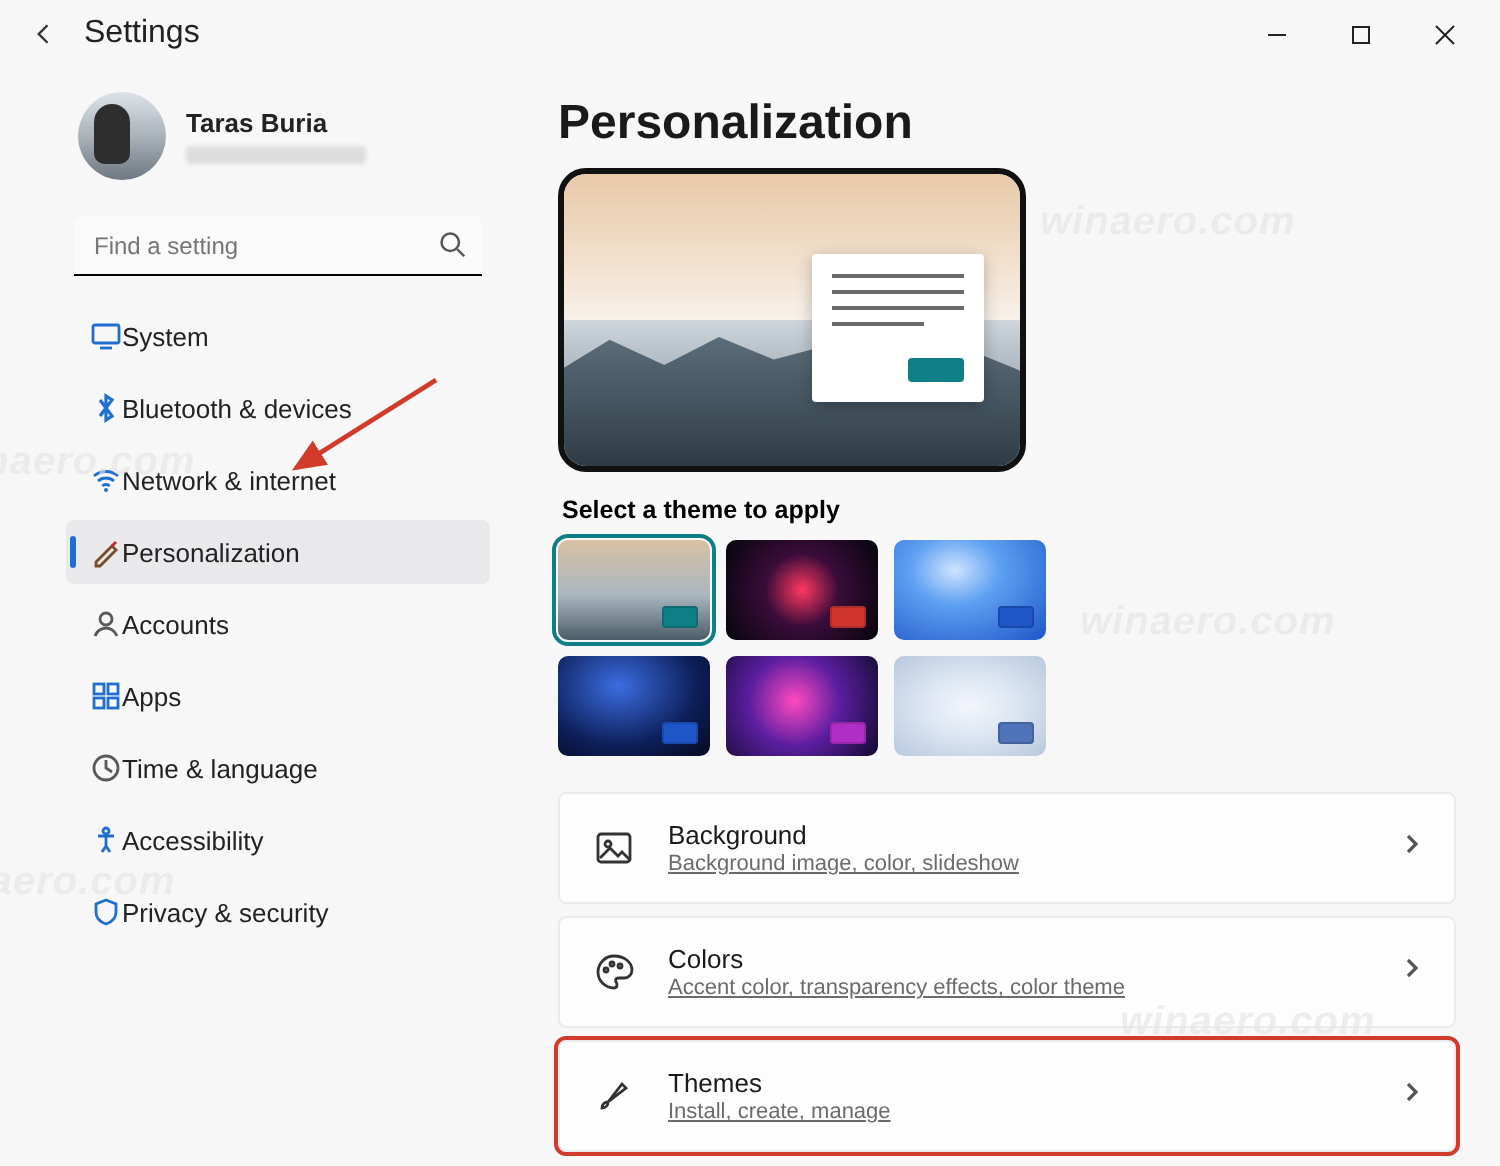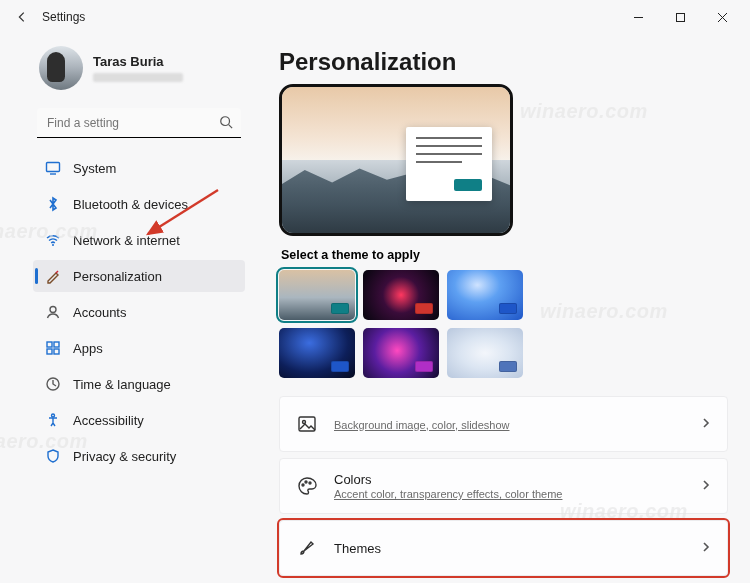--- a/index.html
+++ b/index.html
@@ -1,38 +1,38 @@
 <!DOCTYPE html>
 <html><head>
 <meta charset="utf-8">
 <style>
   * { box-sizing: border-box; margin: 0; padding: 0; font-family: "Segoe UI", sans-serif; }
   body { width: 750px; height: 583px; background: #f7f7f8; overflow: hidden; position: relative; }
 
   .titlebar { height: 34px; display: flex; align-items: center; padding: 0 8px; }
   .titlebar .back { width: 28px; height: 28px; display:flex; align-items:center; justify-content:center; color:#333; border-radius:4px; }
-  .titlebar .title { font-size: 12px; margin-left: 6px; color:#222; }
+  .titlebar .title { font-size: 16px; margin-left: 6px; color:#222; }
   .winbtns { margin-left: auto; display: flex; gap: 2px; }
   .winbtn { width: 40px; height: 28px; display:flex; align-items:center; justify-content:center; color:#222; }
   .winbtn svg { width:11px; height:11px; }
 
   .body { display: flex; height: calc(583px - 34px); margin-left: 19px; }
 
   .sidebar { width: 236px; padding: 8px 10px 8px 14px; display:flex; flex-direction:column; gap:4px; }
   .user { display:flex; align-items:center; gap:10px; padding: 4px 4px 10px 6px; }
   .avatar { width: 44px; height: 44px; border-radius: 50%; background: linear-gradient(180deg,#dde3e8 0%,#aab2ba 50%,#6e7880 100%); position:relative; overflow:hidden; }
   .avatar::after { content:""; position:absolute; left:8px; top:6px; width:18px; height:30px; background:#2e2e2e; border-radius:10px 10px 6px 6px; }
   .user .name { font-size: 13px; font-weight: 600; color:#222; }
   .user .sub { width: 90px; height: 9px; background:#ddd; border-radius:2px; margin-top:4px; filter: blur(1px); }
 
   .search { position:relative; margin: 4px 4px 10px 4px; }
   .search input { width:100%; height:30px; border:none; border-bottom:1px solid #000000; background:#fafafa; border-radius:4px 4px 0 0; padding:0 30px 0 10px; font-size:12px; color:#333; outline:none; }
   .search .sicon { position:absolute; right:8px; top:7px; color:#555; }
 
-  .navitem { display:flex; align-items:center; gap:12px; height:32px; padding:0 10px 0 12px; font-size:13px; color:#222; border-radius:4px; position:relative; }
+  .navitem { display:flex; align-items:center; height:32px; padding:0 10px 0 12px; font-size:13px; color:#222; border-radius:4px; position:relative; }
   .navitem.active { background:#e9e9ec; }
   .navitem.active::before { content:""; position:absolute; left:2px; top:8px; bottom:8px; width:3px; background:#1f6fd0; border-radius:2px; }
   .navicon { width:16px; height:16px; display:flex; align-items:center; justify-content:center; }
   .navicon svg { width:16px; height:16px; }
 
   .main { flex:1; padding: 4px 22px 0 24px; overflow:hidden; }
   h1 { font-size: 24px; font-weight: 600; color:#1a1a1a; margin: 10px 0 8px 0; }
 
   .preview { width: 234px; height: 152px; border: 3px solid #111; border-radius: 14px; overflow:hidden; position:relative; background:#cfd6dc; }
   .sky { position:absolute; inset:0; background: linear-gradient(180deg,#e8c9a8 0%, #f4e4d4 35%, #f7f1ea 50%, #cfd6dc 50%, #a6b2bb 70%, #8c99a3 100%); }
@@ -249,20 +249,21 @@
     <div class="cards">
       <div class="card">
         <span class="cicon">
             <svg viewBox="0 0 20 20" fill="none" stroke="currentColor" stroke-width="1.4">
               <rect x="2" y="3" width="16" height="14" rx="1.5"></rect>
               <circle cx="7" cy="8" r="1.5"></circle>
               <path d="M3 15l5-5 4 4 2-2 4 4"></path>
             </svg>
           </span>
         <div class="ctexts">
+          <div class="ctitle">Background</div>
           <div class="csub">Background image, color, slideshow</div>
         </div>
         <span class="chev"><svg width="10" height="12" viewBox="0 0 10 12" fill="none" stroke="currentColor" stroke-width="1.6">
               <path d="M3 2l4 4-4 4"></path>
             </svg></span>
       </div>
 
       <div class="card">
         <span class="cicon">
             <svg viewBox="0 0 20 20" fill="none" stroke="currentColor" stroke-width="1.4">
@@ -282,20 +283,21 @@
       </div>
 
       <div class="card hl">
         <span class="cicon">
             <svg viewBox="0 0 20 20" fill="none" stroke="currentColor" stroke-width="1.4">
               <path d="M4 16c0-2 1.5-3 3-3l7-9 2 2-9 7c0 1.5-1 3-3 3z"></path>
             </svg>
           </span>
         <div class="ctexts">
           <div class="ctitle">Themes</div>
+          <div class="csub">Install, create, manage</div>
         </div>
         <span class="chev"><svg width="10" height="12" viewBox="0 0 10 12" fill="none" stroke="currentColor" stroke-width="1.6">
               <path d="M3 2l4 4-4 4"></path>
             </svg></span>
       </div>
     </div>
   </div>
 </div>
 
 <svg class="arrow" width="90" height="60">

